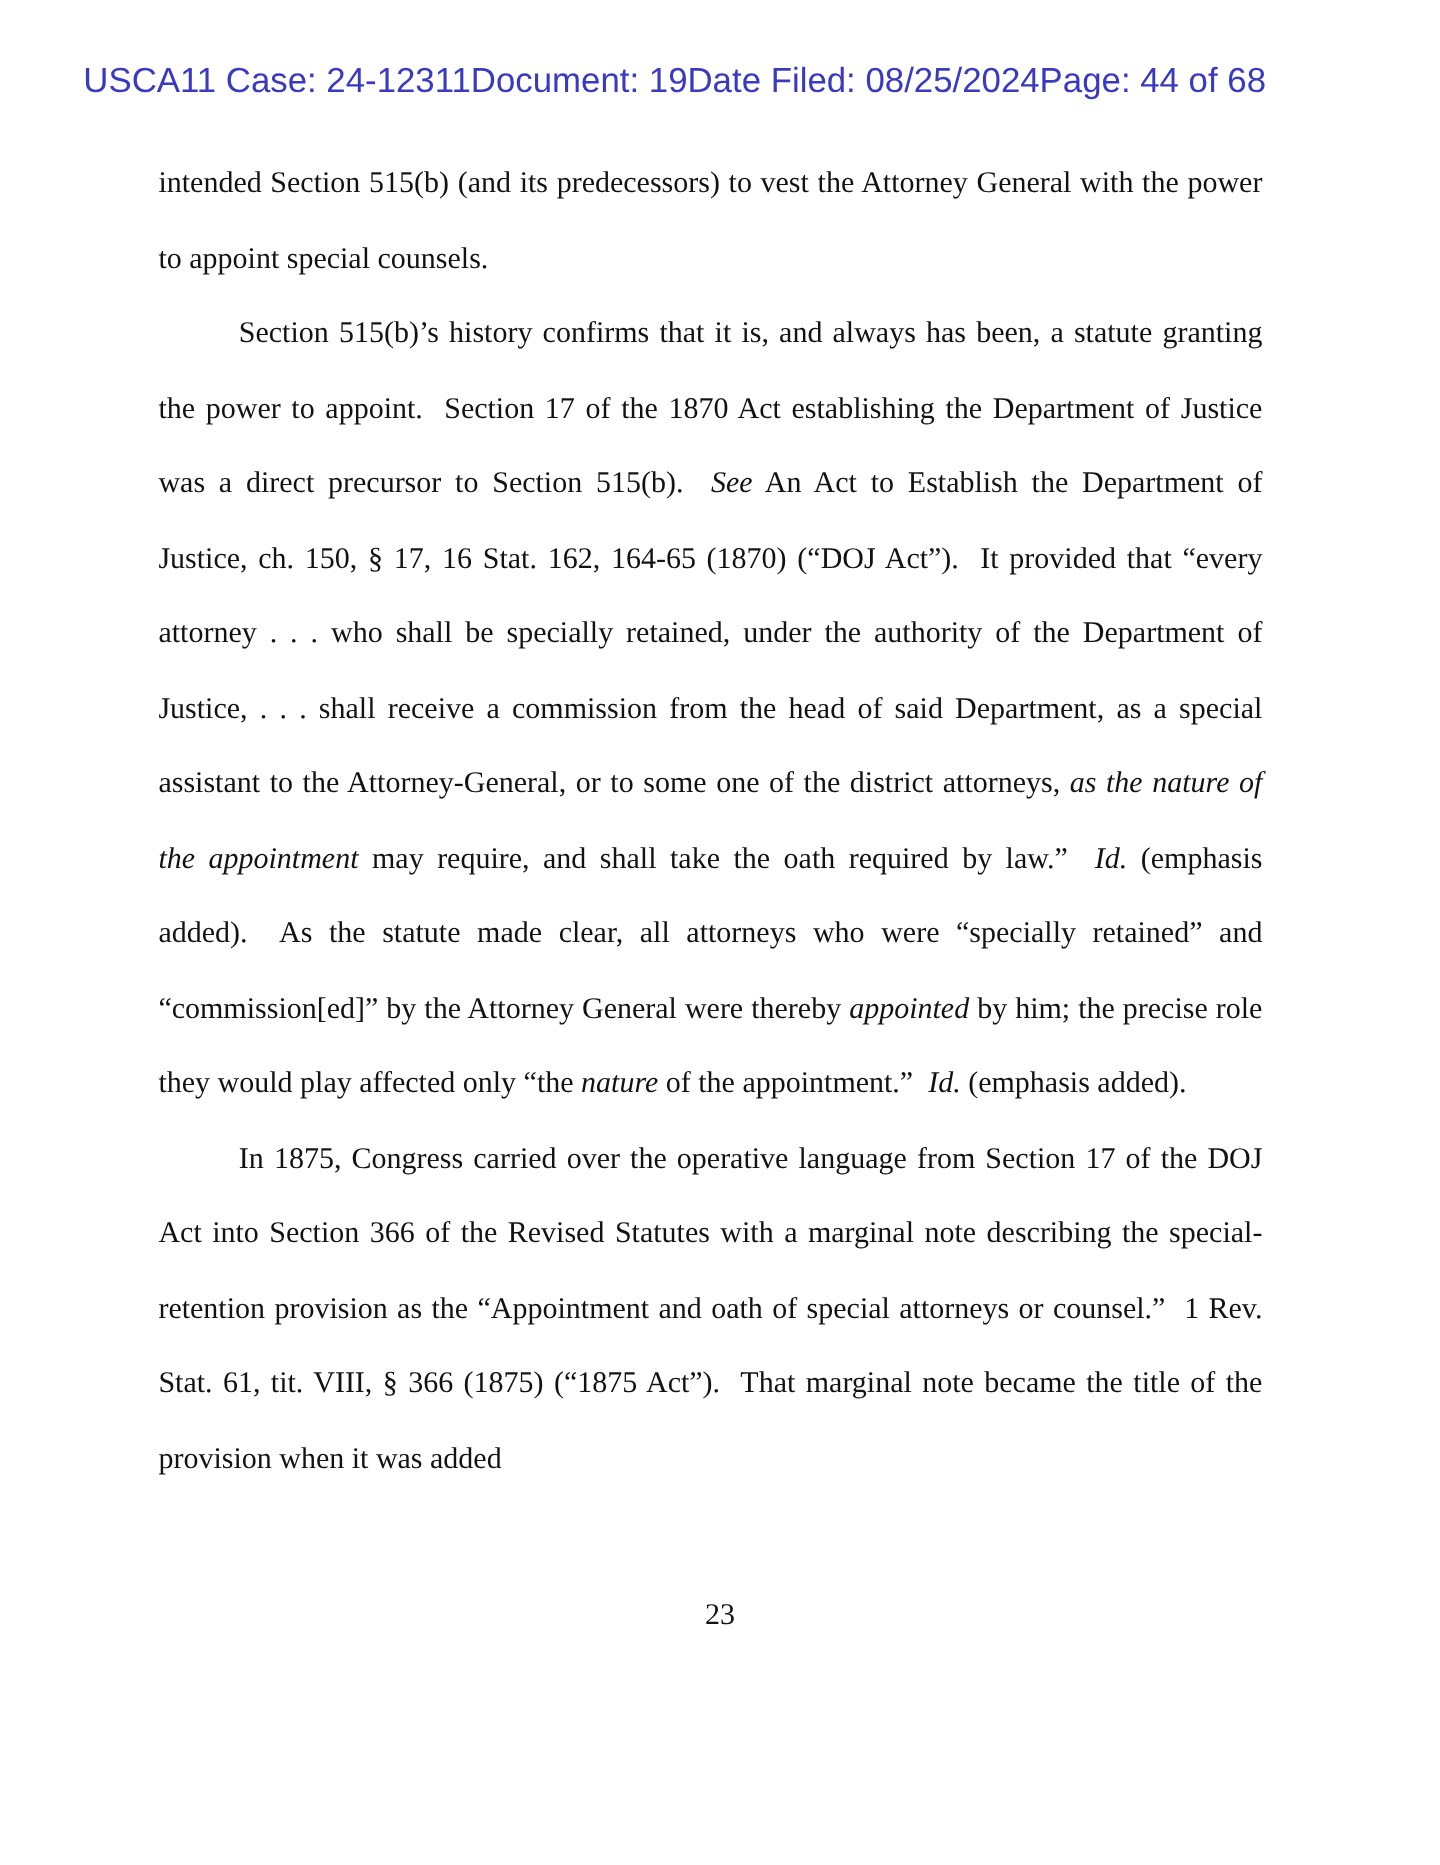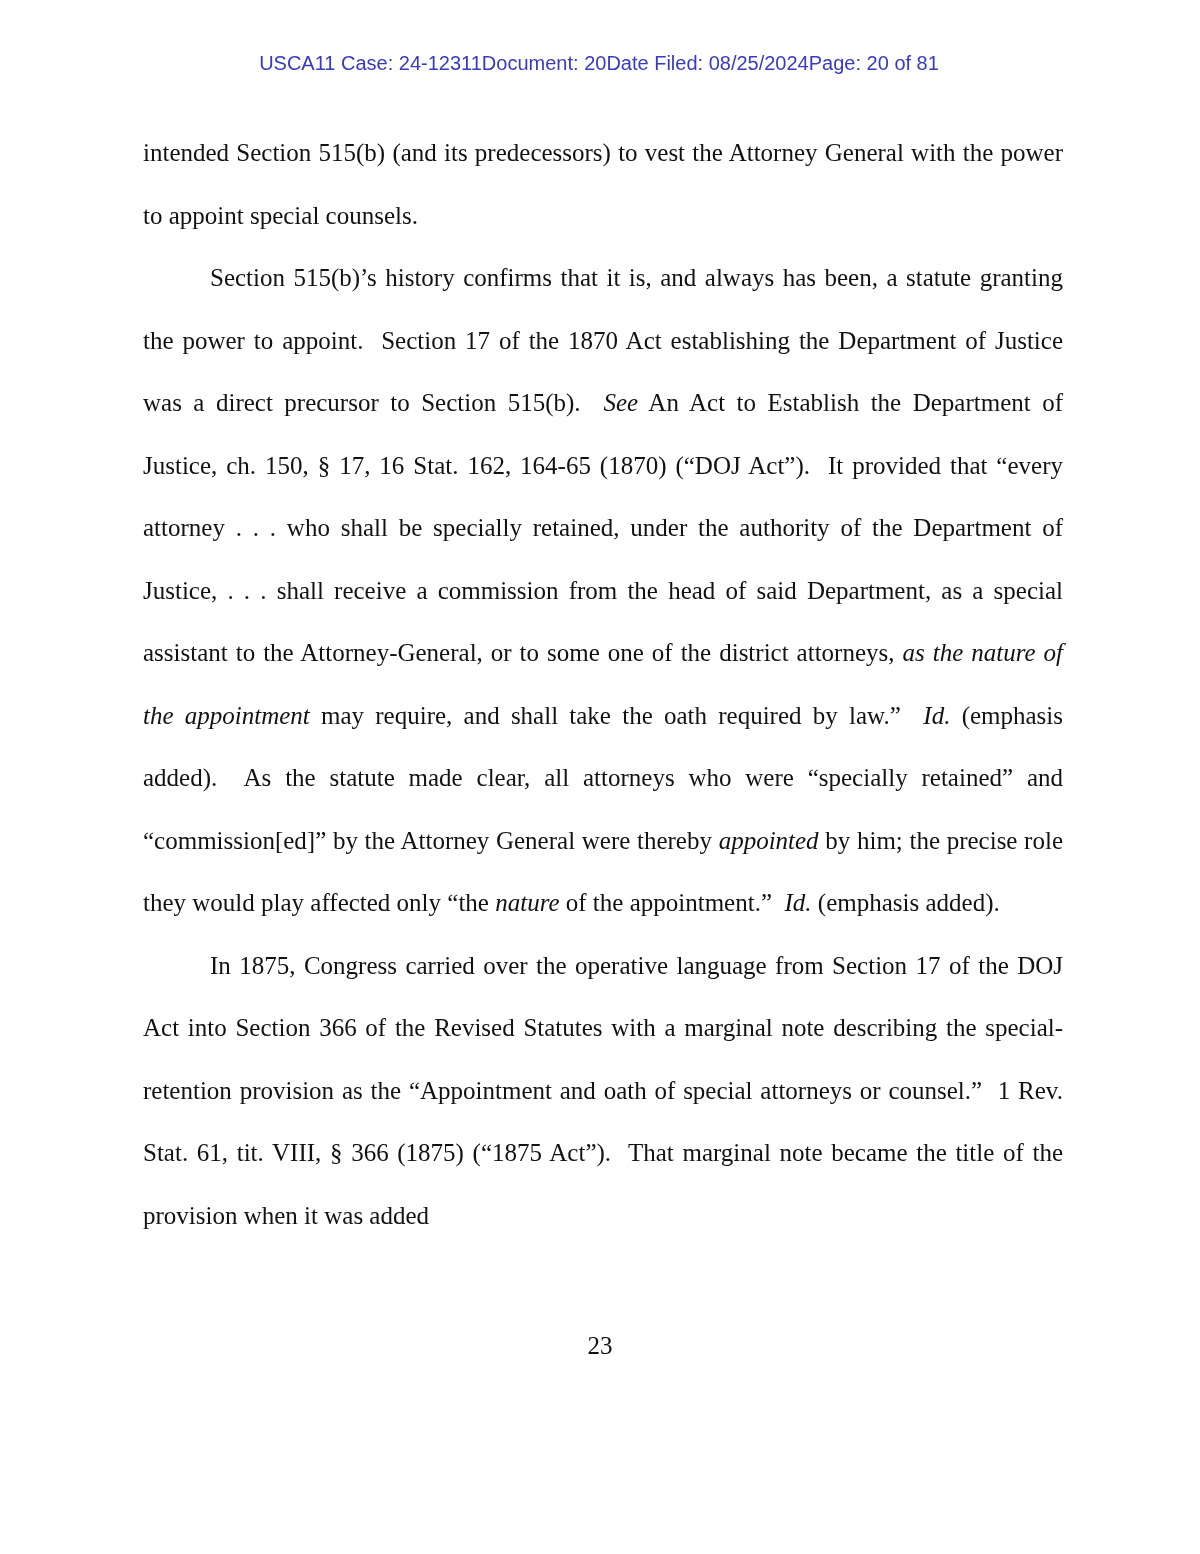--- a/index.html
+++ b/index.html
@@ -15,29 +15,29 @@
     overflow: hidden;
     font-family: "Liberation Serif", serif;
     color: #121212;
   }
   .court-header {
     position: absolute;
     left: 143px;
     top: 52px;
     width: 912px;
     display: flex;
-    justify-content: center;
+    justify-content: flex-end;
     font-family: "Liberation Sans", sans-serif;
-    font-size: 20px;
+    font-size: 29px;
     color: #3a3ac0;
     white-space: nowrap;
   }
   .doc-body {
     position: absolute;
-    left: 143px;
+    left: 132px;
     top: 122px;
     width: 920px;
     text-align: justify;
     font-size: 25px;
     line-height: 62.5px;
   }
   .para {
     margin: 0;
     white-space: pre-wrap;
   }
@@ -56,23 +56,23 @@
     font-family: "Liberation Serif", serif;
   }
 </style>
 </head>
 <body>
 
 <div class="page">
 
   <div class="court-header">
     <span>USCA11 Case: 24-12311</span>
-    <span>Document: 20</span>
+    <span>Document: 19</span>
     <span>Date Filed: 08/25/2024</span>
-    <span>Page: 20 of 81</span>
+    <span>Page: 44 of 68</span>
   </div>
 
   <div class="doc-body">
       <p class="para"><span>intended Section 515(b) (and its predecessors) to vest the Attorney General with the power to appoint special counsels.</span></p>
       <p class="para indent"><span>Section 515(b)’s history confirms that it is, and always has been, a statute granting the power to appoint.  Section 17 of the 1870 Act establishing the Department of Justice was a direct precursor to Section 515(b).  </span><em>See</em><span> An Act to Establish the Department of Justice, ch. 150, § 17, 16 Stat. 162, 164-65 (1870) (“DOJ Act”).  It provided that “every attorney . . . who shall be specially retained, under the authority of the Department of Justice, . . . shall receive a commission from the head of said Department, as a special assistant to the Attorney-General, or to some one of the district attorneys, </span><em>as the nature of the appointment</em><span> may require, and shall take the oath required by law.”  </span><em>Id.</em><span> (emphasis added).  As the statute made clear, all attorneys who were “specially retained” and “commission[ed]” by the Attorney General were thereby </span><em>appointed</em><span> by him; the precise role they would play affected only “the </span><em>nature</em><span> of the appointment.”  </span><em>Id.</em><span> (emphasis added).</span></p>
       <p class="para indent"><span>In 1875, Congress carried over the operative language from Section 17 of the DOJ Act into Section 366 of the Revised Statutes with a marginal note describing the special-retention provision as the “Appointment and oath of special attorneys or counsel.”  1 Rev. Stat. 61, tit. VIII, § 366 (1875) (“1875 Act”).  That marginal note became the title of the provision when it was added</span></p>
     </div>
 
   <div class="page-number">23</div>
 

